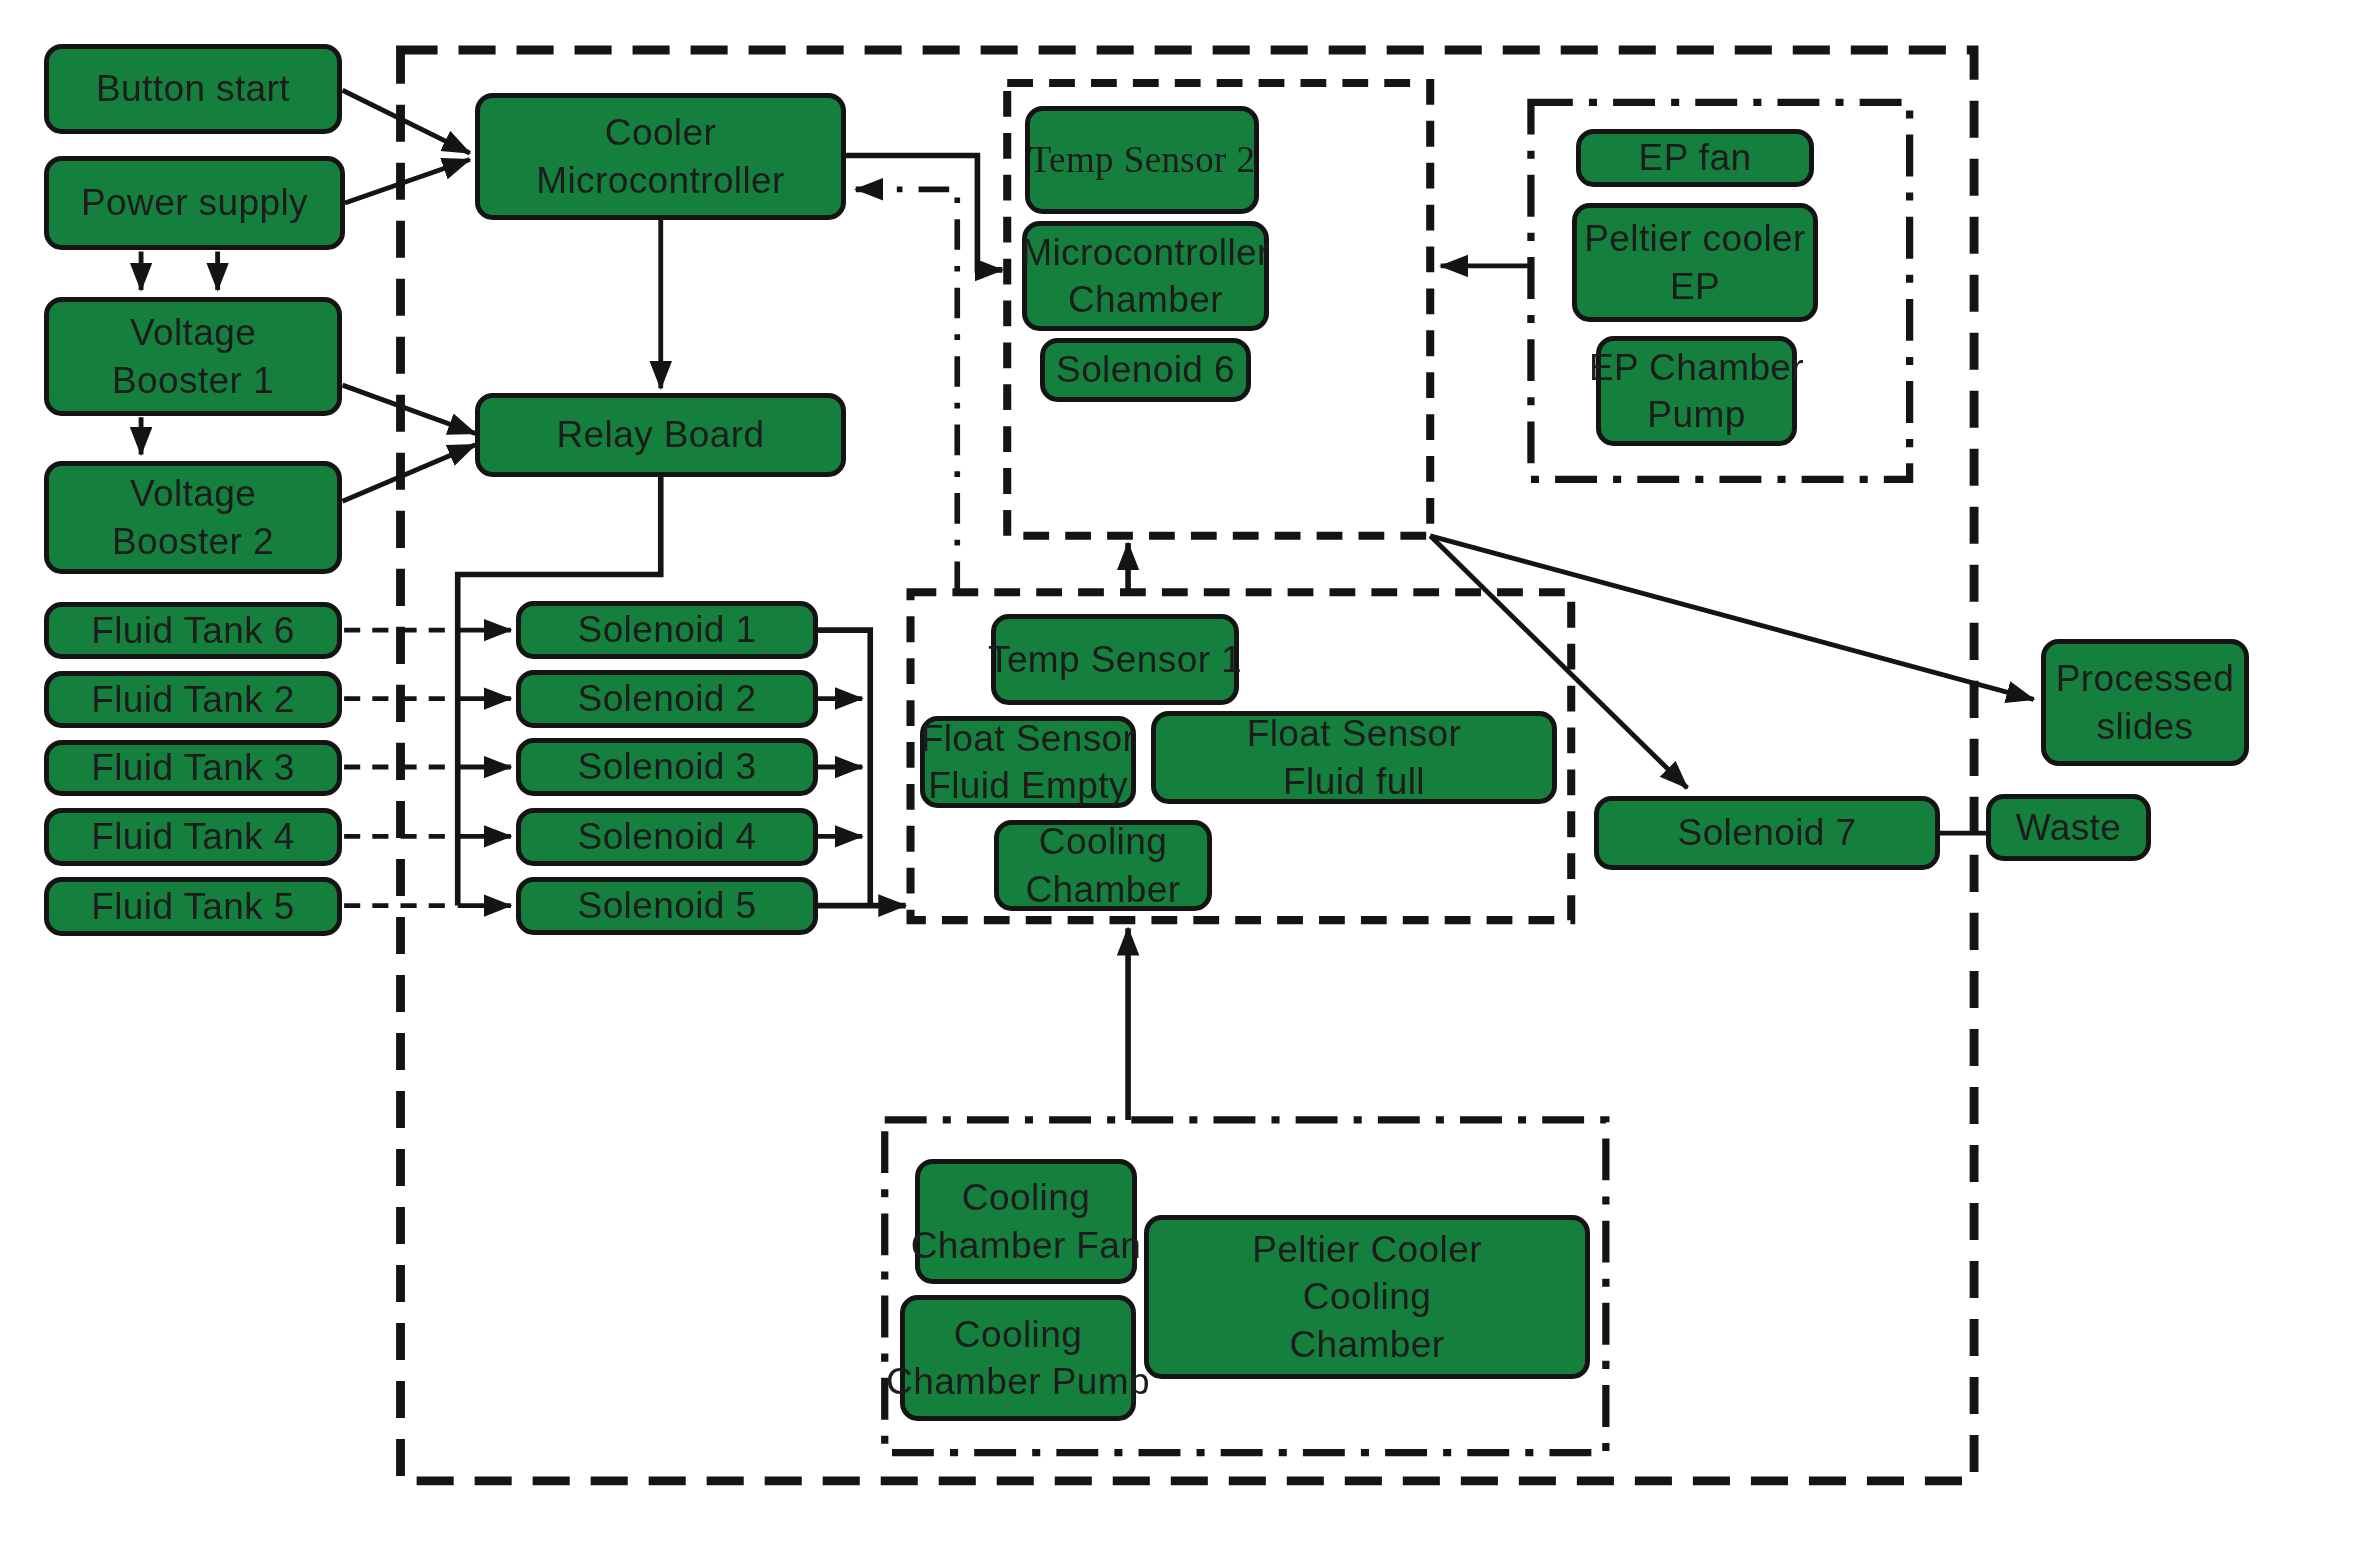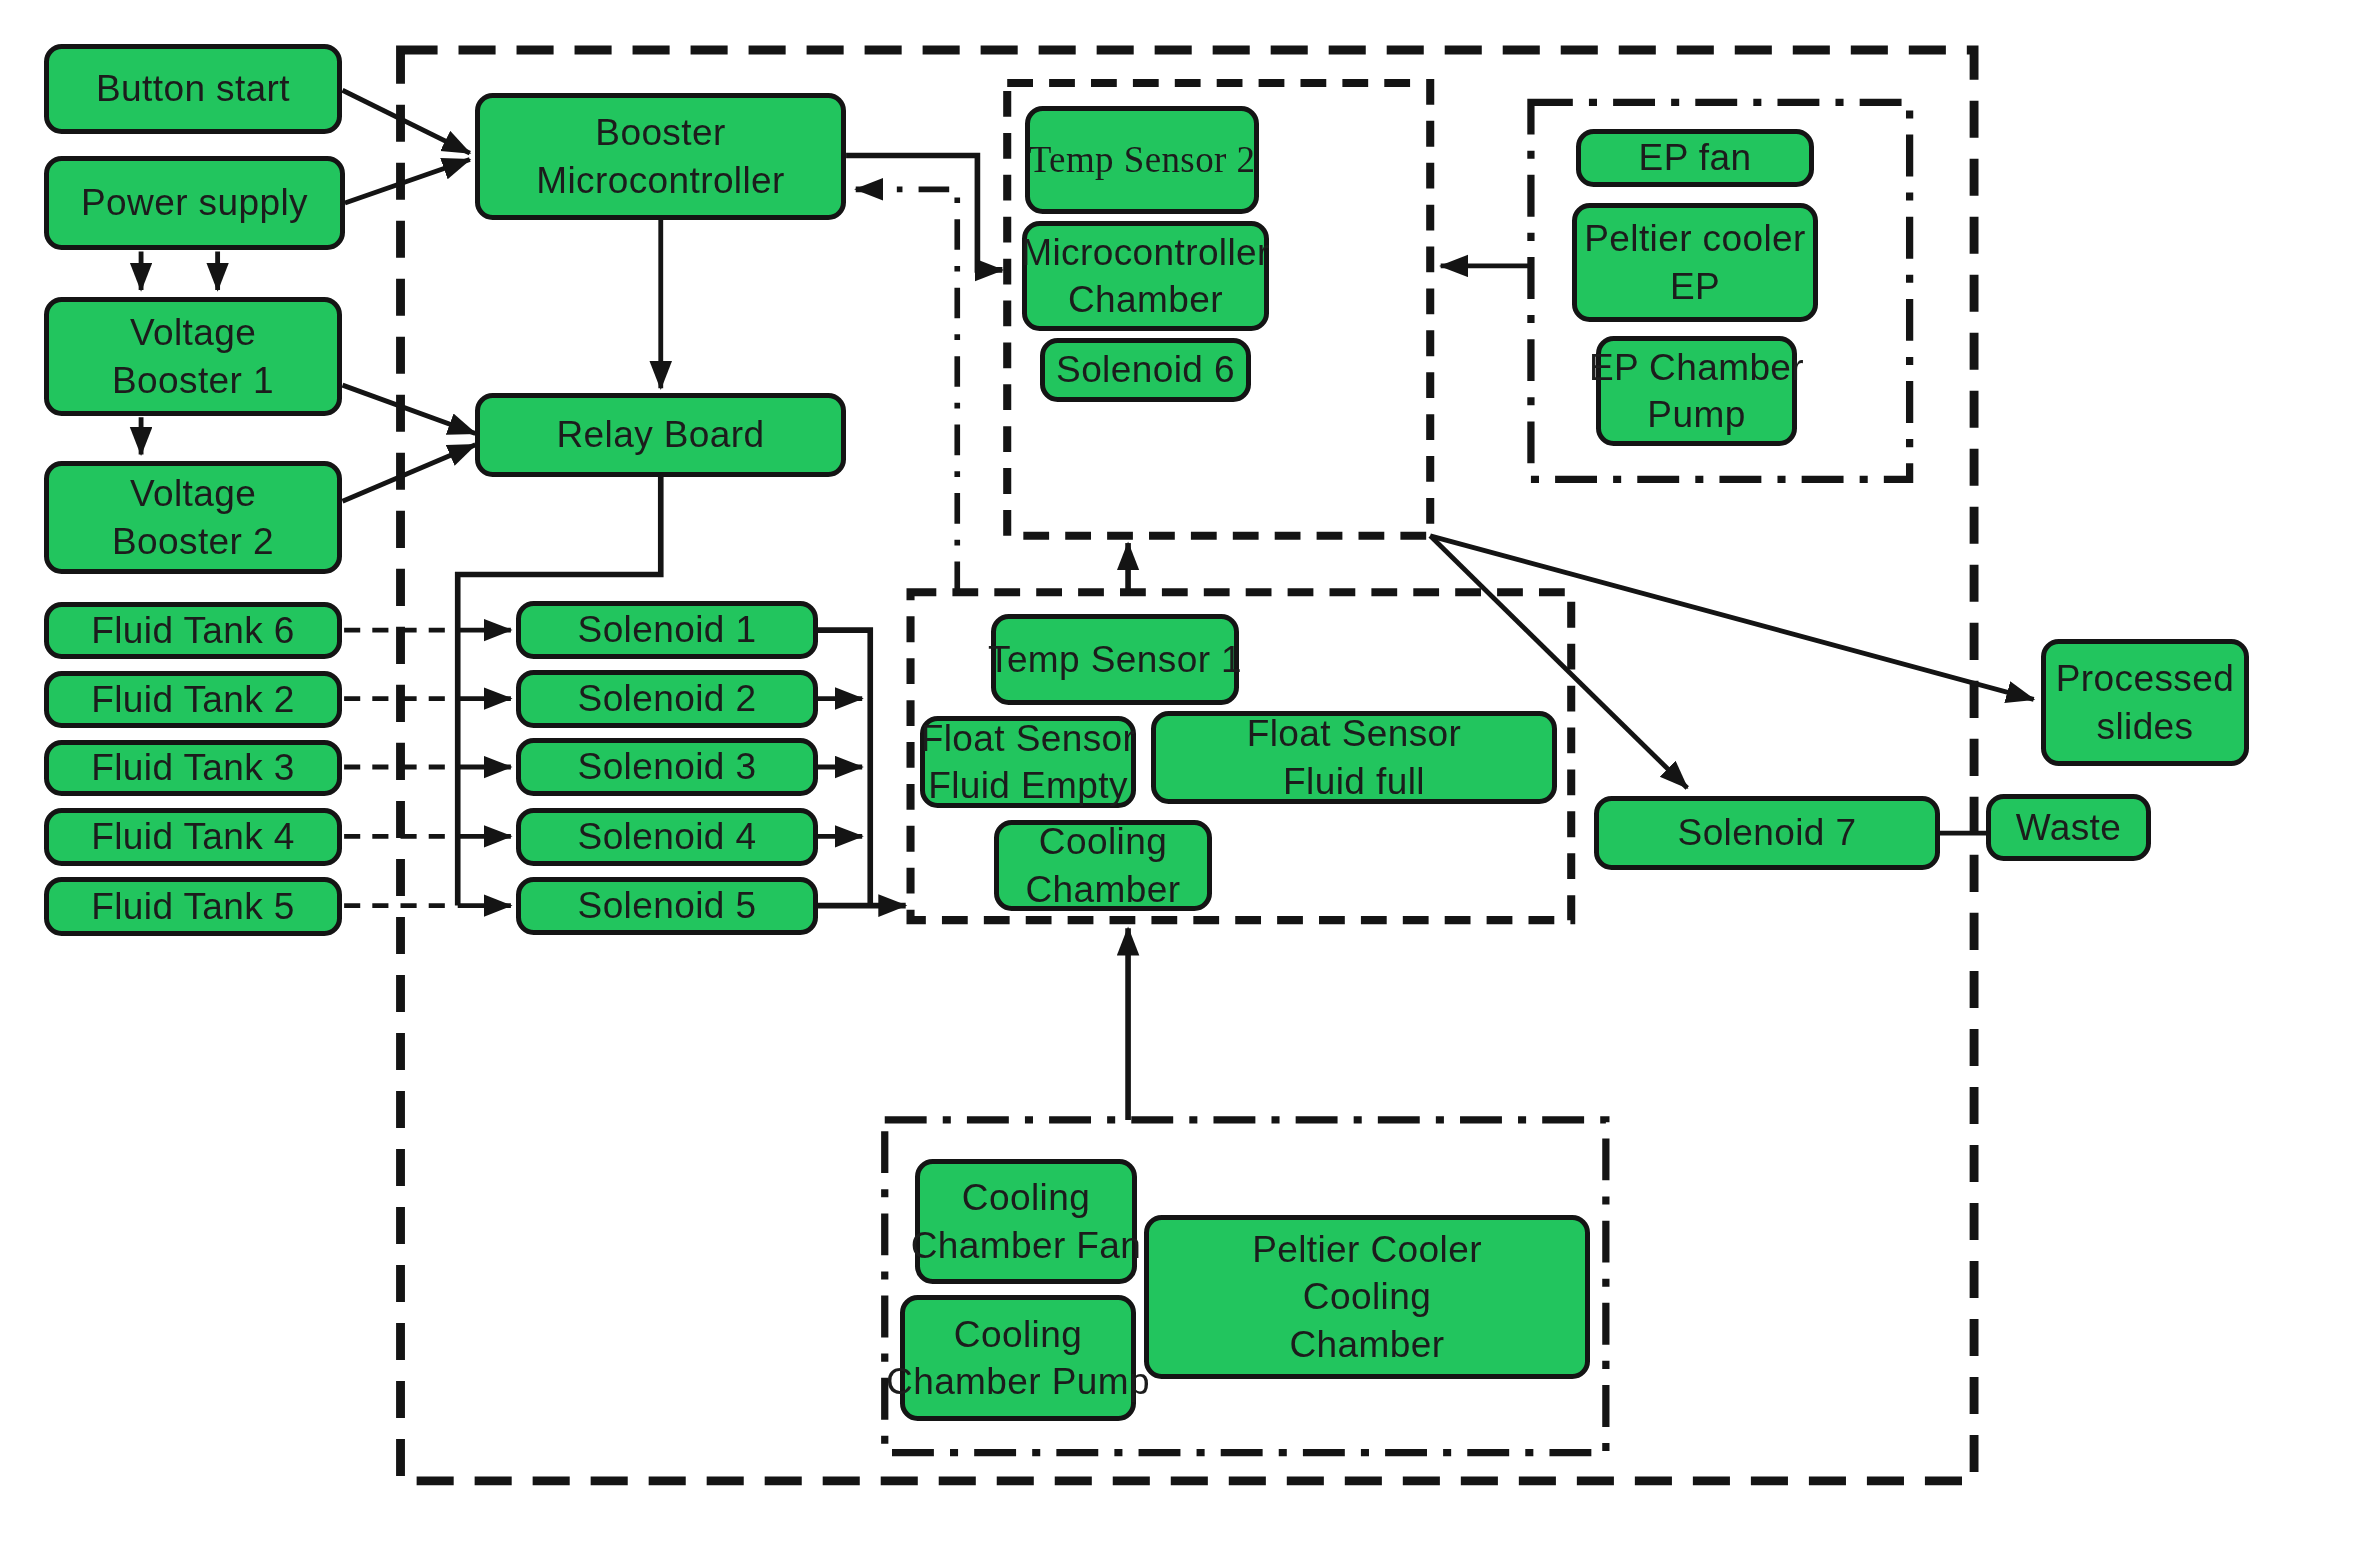--- a/index.html
+++ b/index.html
@@ -1,19 +1,19 @@
 <!DOCTYPE html>
 <html style="font-size:13px"><head>
 <meta charset="utf-8">
 <style>
   html,body{margin:0;padding:0;background:#fff;}
   #stage{position:relative;width:2377px;height:1551px;background:#ffffff;
          font-family:"Liberation Sans",sans-serif;overflow:hidden;}
   #overlay{position:absolute;left:0;top:0;}
-  .node{position:absolute;box-sizing:border-box;background:#22c55e;
+  .node{position:absolute;box-sizing:border-box;background:#15803d;
         border:5.6px solid #141414;border-radius:17.7px;
         display:flex;flex-direction:column;align-items:center;justify-content:center;
         color:#1c1c1c;font-size:37px;line-height:1.28;text-align:center;
         letter-spacing:0.4px;}
   .node span{display:block;white-space:nowrap;}
 </style>
 </head>
 <body>
 
 <div id="stage">
@@ -89,21 +89,21 @@
       <div class="node" style="left: 44px; top: 740px; width: 298px; height: 56px;">
         <span>Fluid Tank 3</span>
       </div>
       <div class="node" style="left: 44px; top: 808px; width: 298px; height: 58px;">
         <span>Fluid Tank 4</span>
       </div>
       <div class="node" style="left: 44px; top: 877px; width: 298px; height: 59px;">
         <span>Fluid Tank 5</span>
       </div>
       <div class="node" style="left: 475px; top: 93px; width: 371px; height: 127px;">
-        <span>Booster</span>
+        <span>Cooler</span>
         <span>Microcontroller</span>
       </div>
       <div class="node" style="left: 475px; top: 393px; width: 371px; height: 84px;">
         <span>Relay Board</span>
       </div>
       <div class="node" style="left: 516px; top: 601px; width: 302px; height: 58px;">
         <span>Solenoid 1</span>
       </div>
       <div class="node" style="left: 516px; top: 670px; width: 302px; height: 58px;">
         <span>Solenoid 2</span>

